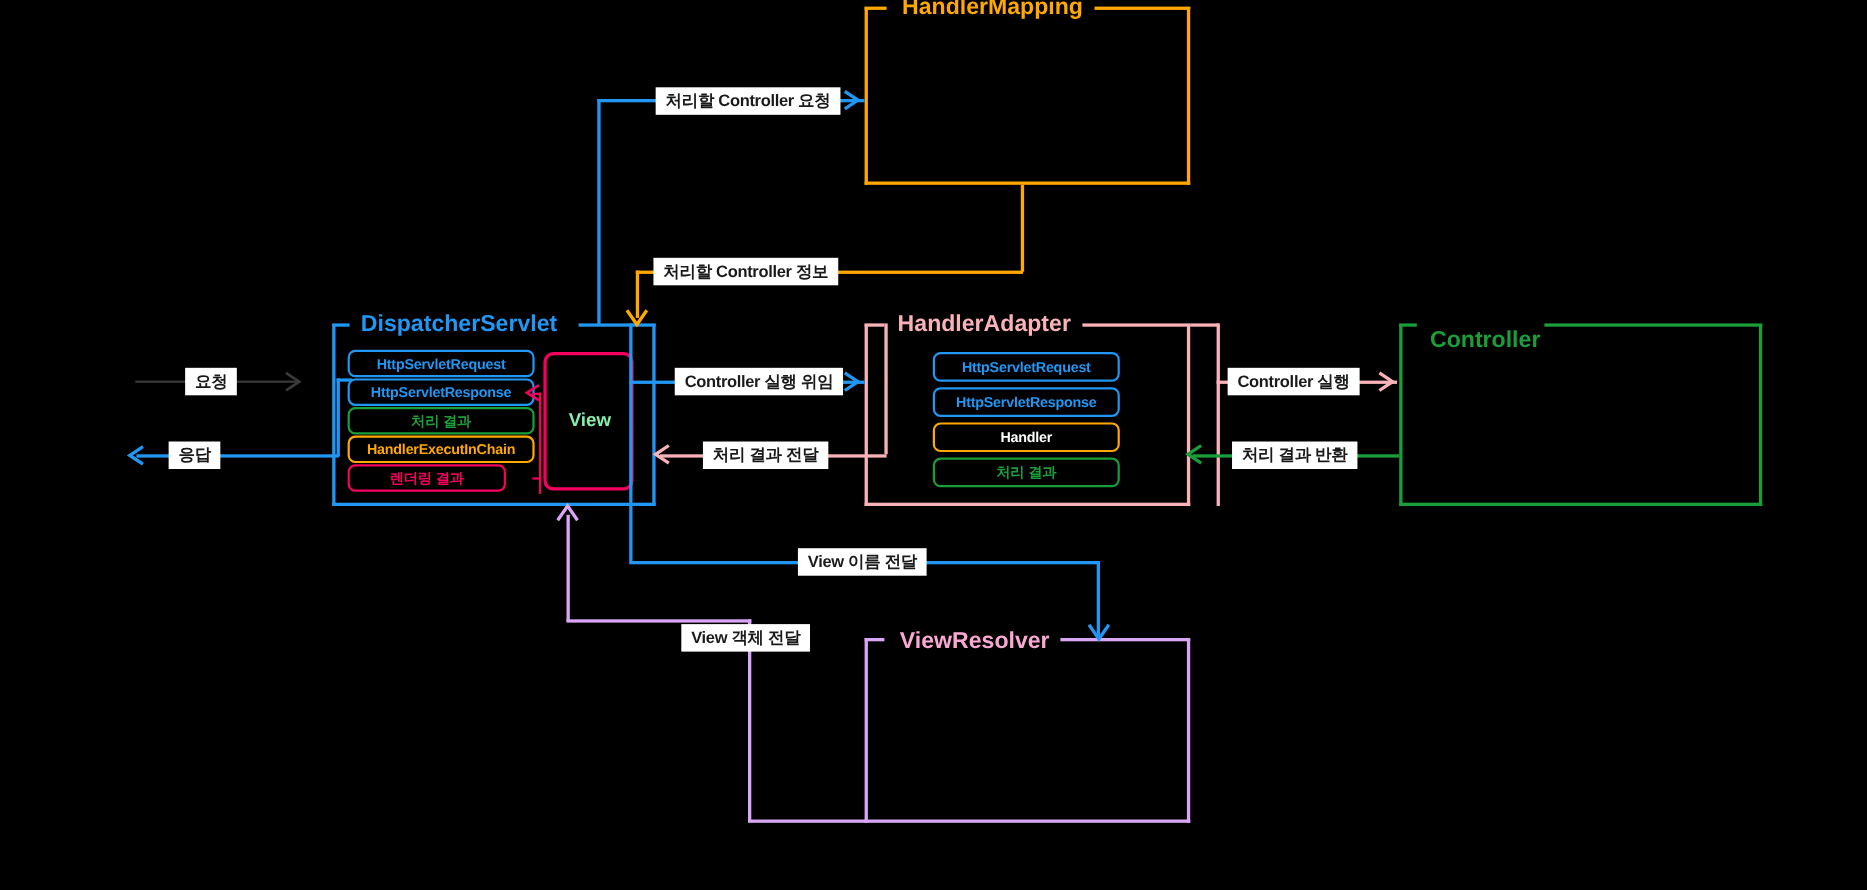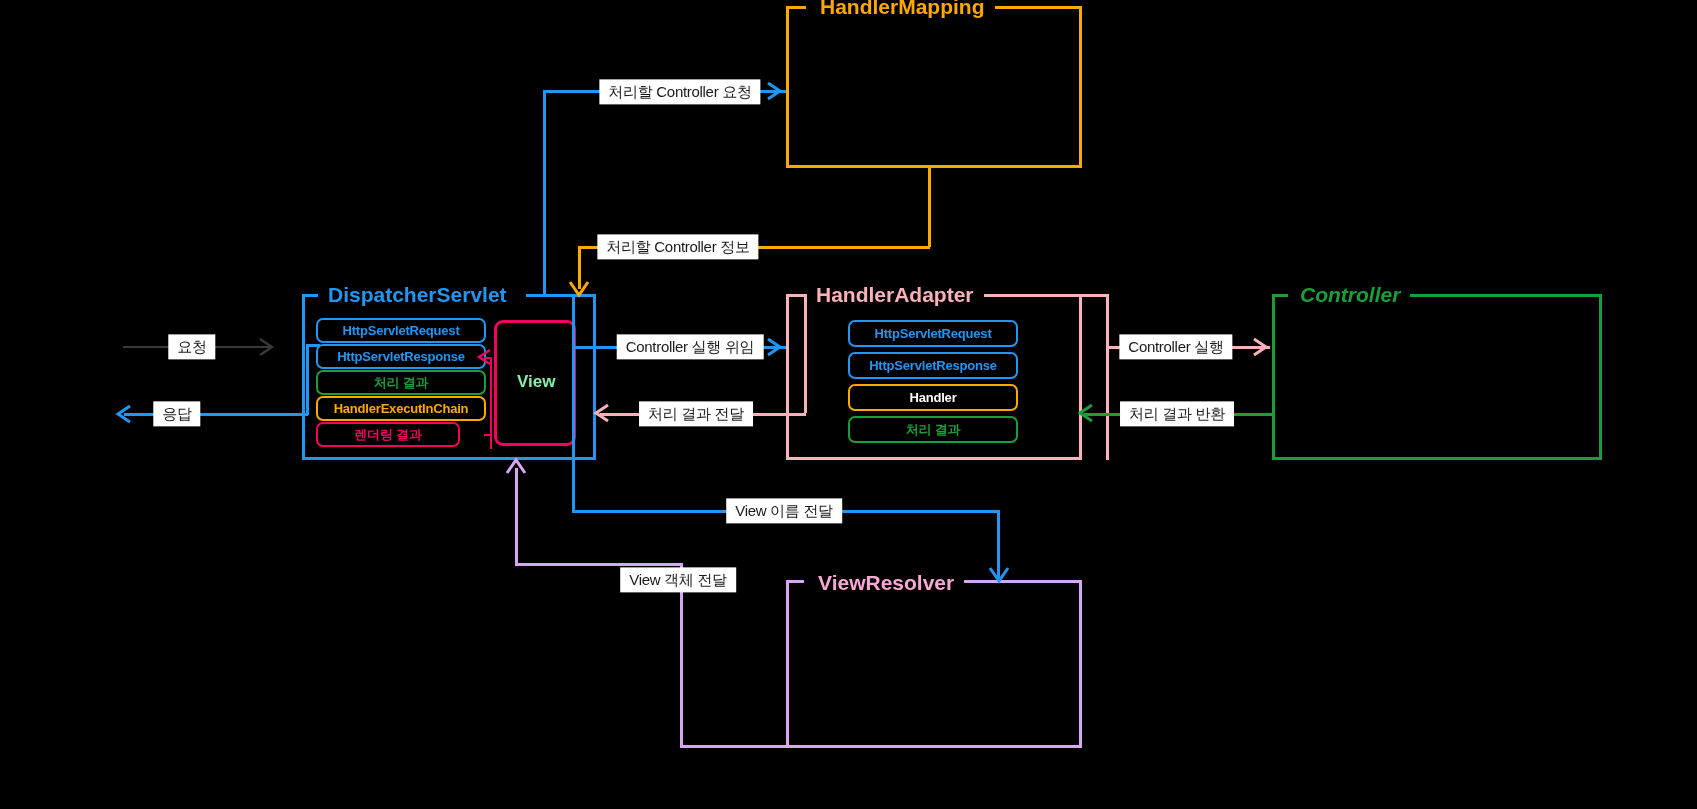--- a/index.html
+++ b/index.html
@@ -38,21 +38,21 @@
   }
 
   
   .line-h { position: absolute; height: 0; border-top-width: 3px; border-top-style: solid; }
   .line-v { position: absolute; width: 0; border-left-width: 3px; border-left-style: solid; }
 
   
   .edge-label {
     position: absolute;
     background: #fff; color: #1a1a1a;
-    font-size: 15px; font-weight: normal;
+    font-size: 15px; font-weight: bold;
     padding: 4px 9px;
     white-space: nowrap; line-height: 1.15;
     transform: translate(-50%, -50%);
     letter-spacing: -0.3px;
   }
 
   .arrow { position: absolute; }
 
   
   .view-label {
@@ -113,21 +113,21 @@
     <span>Handler</span>
   </div>
   <div class="pill" style="left:848px; top:416px; width:170px; height:27px; border-color:#1a9e3a; color:#1a9e3a;">
     <span>처리 결과</span>
   </div>
 
   <div class="group" style="left:1272px; top:294px; width:330px; height:166px; border-color:#1a9e3a;
               border-top-color:transparent;"></div>
   <div class="line-h" style="left:1272px; top:294px; width:16px; border-top-color:#1a9e3a;"></div>
   <div class="line-h" style="left:1404px; top:294px; width:198px; border-top-color:#1a9e3a;"></div>
-  <div class="group-title" style="left:1290px; top:284px; color:#1a9e3a;font-style:italic;">Controller</div>
+  <div class="group-title" style="left:1290px; top:298px; color:#1a9e3a;">Controller</div>
 
   <div class="group" style="left:786px; top:580px; width:296px; height:168px; border-color:#d9a6f5;
               border-top-color:transparent;"></div>
   <div class="line-h" style="left:786px; top:580px; width:18px; border-top-color:#d9a6f5;"></div>
   <div class="line-h" style="left:958px; top:580px; width:124px; border-top-color:#d9a6f5;"></div>
   <div class="group-title" style="left:808px; top:572px; color:#f9a8d4;">ViewResolver</div>
 
   <div class="line-h" style="left:123px; top:346px; width:150px; border-top-color:#3a3a3a; border-top-width:2px;"></div>
   <svg class="arrow" style="left:258px; top:336px;" width="22" height="22" viewBox="0 0 22 22">
     <path d="M2 3 L14 11 L2 19" fill="none" stroke="#3a3a3a" stroke-width="2.4"></path>

